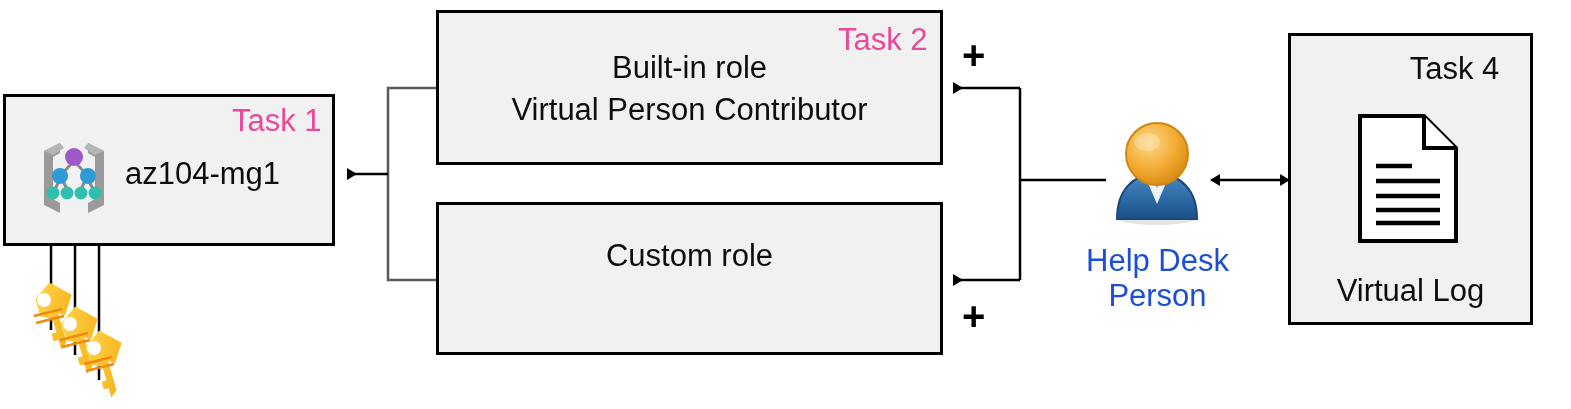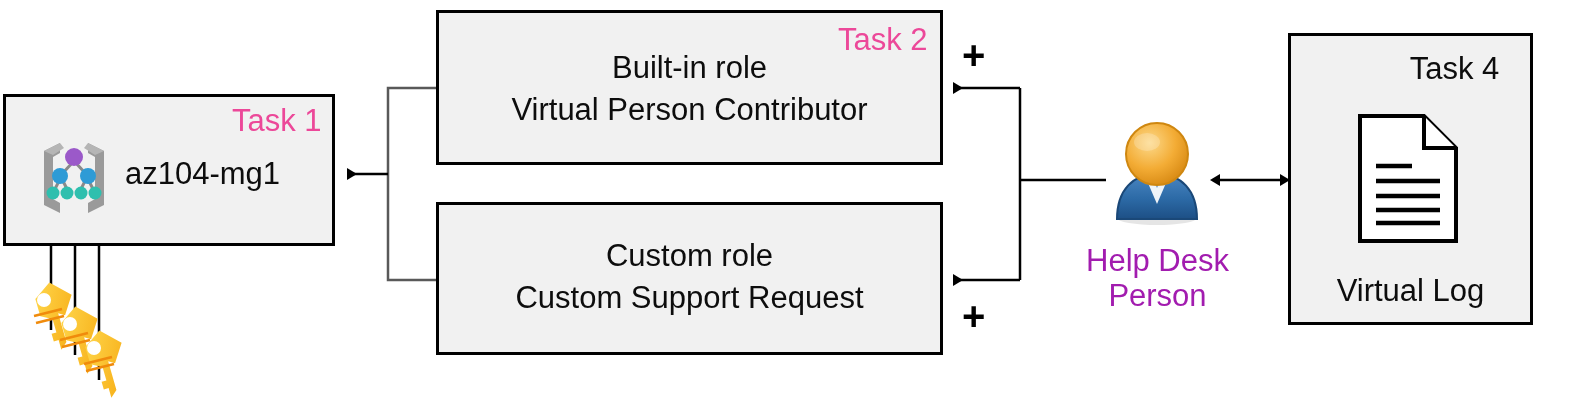--- a/index.html
+++ b/index.html
@@ -41,21 +41,21 @@
   .plus {
     position: absolute;
     font-size: 40px;
     font-weight: bold;
     color: #000000;
     line-height: 1;
   }
   .caption {
     position: absolute;
     font-size: 31px;
-    color: #a21caf;
+    color: #1d4ed8;
     line-height: 1.12;
     text-align: center;
     white-space: nowrap;
   }
   svg.layer {
     position: absolute;
     left: 0;
     top: 0;
     width: 1571px;
     height: 409px;
@@ -173,21 +173,20 @@
 
   <div class="box" style="left:436px; top:10px; width:507px; height:155px;">
   </div>
   <div class="box-title" style="left:838px; top:24px;">Task 2</div>
   <div class="box-line" style="left:436px; top:52px; width:507px;">Built-in role</div>
   <div class="box-line" style="left:436px; top:94px; width:507px;">Virtual Person Contributor</div>
 
   <div class="box" style="left:436px; top:202px; width:507px; height:153px;">
   </div>
   <div class="box-line" style="left:436px; top:240px; width:507px;">Custom role</div>
-  <div class="box-line" style="left:436px; top:282px; width:507px;">Custom Support Request</div>
 
   <div class="plus" style="left:962px; top:35px;">+</div>
   <div class="plus" style="left:962px; top:296px;">+</div>
 
   <svg class="inline" style="left:1105px; top:118px; width:104px; height:110px;" viewBox="0 0 104 110">
     <defs>
       <radialGradient id="headg" cx="38%" cy="32%" r="72%">
         <stop offset="0%" stop-color="#fcd98a"></stop>
         <stop offset="58%" stop-color="#f3ac35"></stop>
         <stop offset="100%" stop-color="#d88a14"></stop>

